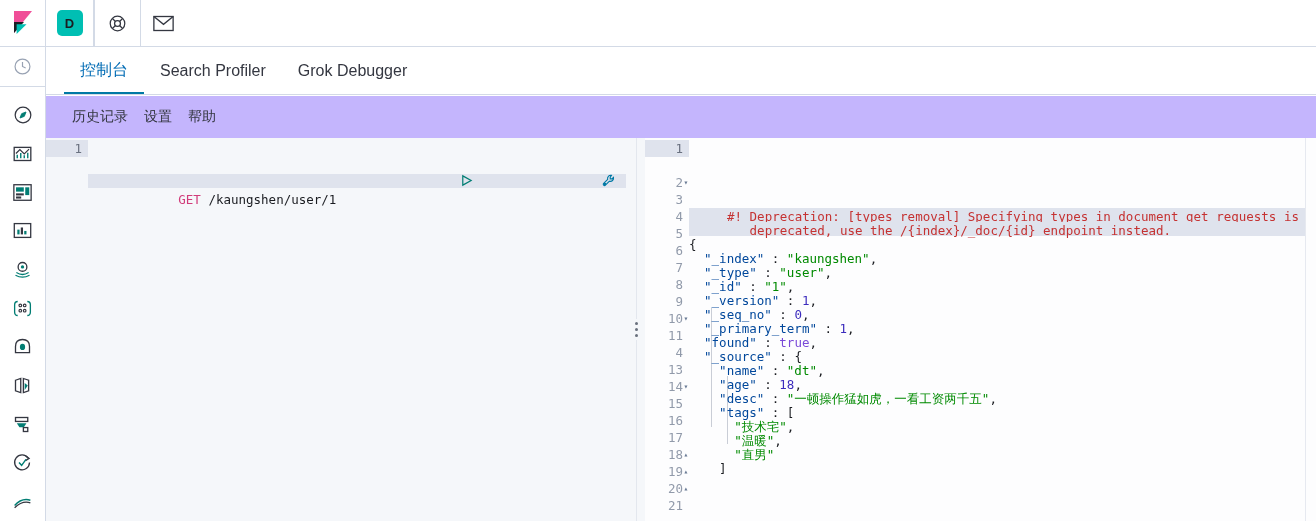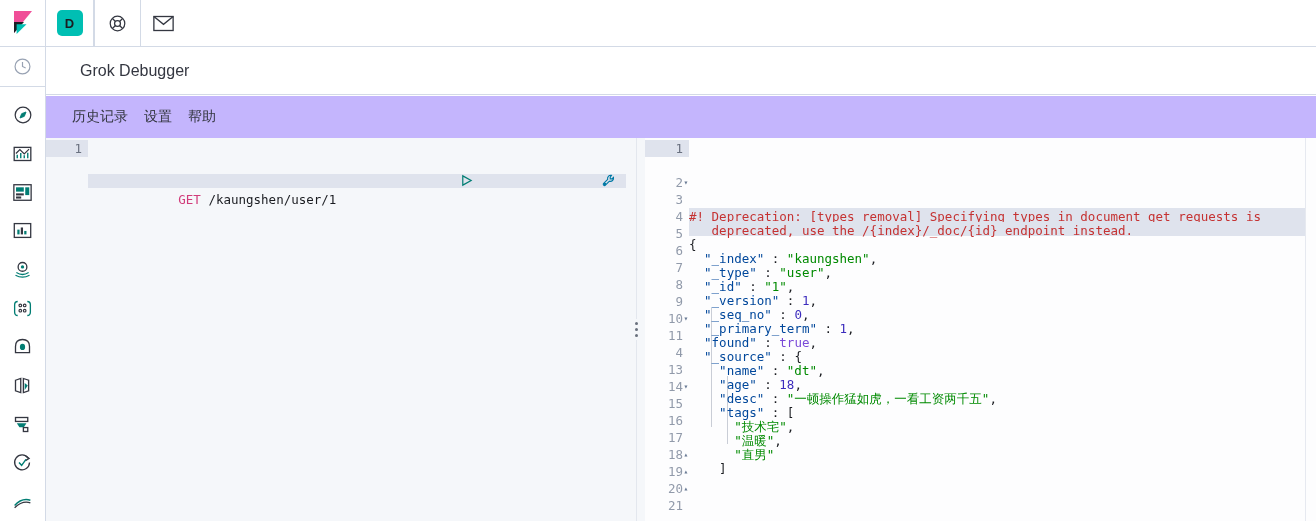--- a/index.html
+++ b/index.html
@@ -107,21 +107,21 @@
   .cl.active-wrap { background:#dfe3ed; }
 
   
   .k-method { color:#d13c7a; }
   .k-url    { color:#1a1c21; }
   .k-key    { color:#00479b; }
   .k-str    { color:#018a01; }
   .k-num    { color:#3b2bbd; }
   .k-bool   { color:#7a4ad8; }
   .k-punct  { color:#1a1c21; }
-  .k-warn   { color:#c53232; }
+  .k-warn   { color:#c53232;margin-left:38px; }
 
   
   .iguide { position:absolute; width:1px; background:#c9cdd6; }
 
   
   .req-actions {
     position:absolute; top:0; right:10px; height:17px; display:flex; align-items:center; gap:9px;
   }
 
   
@@ -275,20 +275,26 @@
 
     <div class="nav-item">
       <svg width="21" height="14" viewBox="0 0 24 14" fill="none">
         <path d="M3 11 Q11 2 21 5" stroke="#017d73" stroke-width="1.7"></path>
         <path d="M3 13.5 Q12 5 21 8" stroke="#343741" stroke-width="1.5"></path>
       </svg>
     </div>
   </div>
 
   <div class="tabs">
+    <div class="tab active">
+      <span>控制台</span>
+    </div>
+    <div class="tab">
+      <span>Search Profiler</span>
+    </div>
     <div class="tab">
       <span>Grok Debugger</span>
     </div>
   </div>
 
   <div class="menubar">
     <div class="menu-item">历史记录</div>
     <div class="menu-item">设置</div>
     <div class="menu-item">帮助</div>
   </div>

